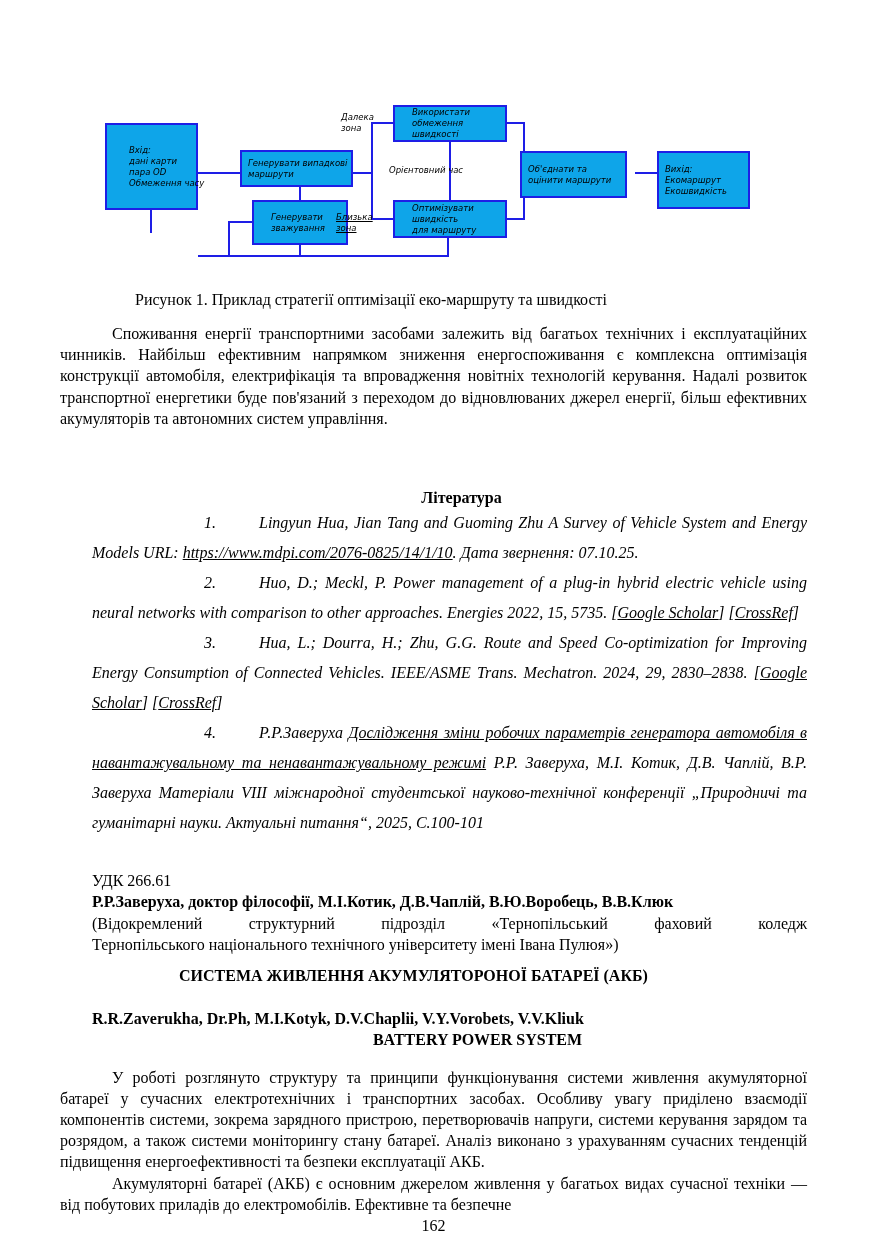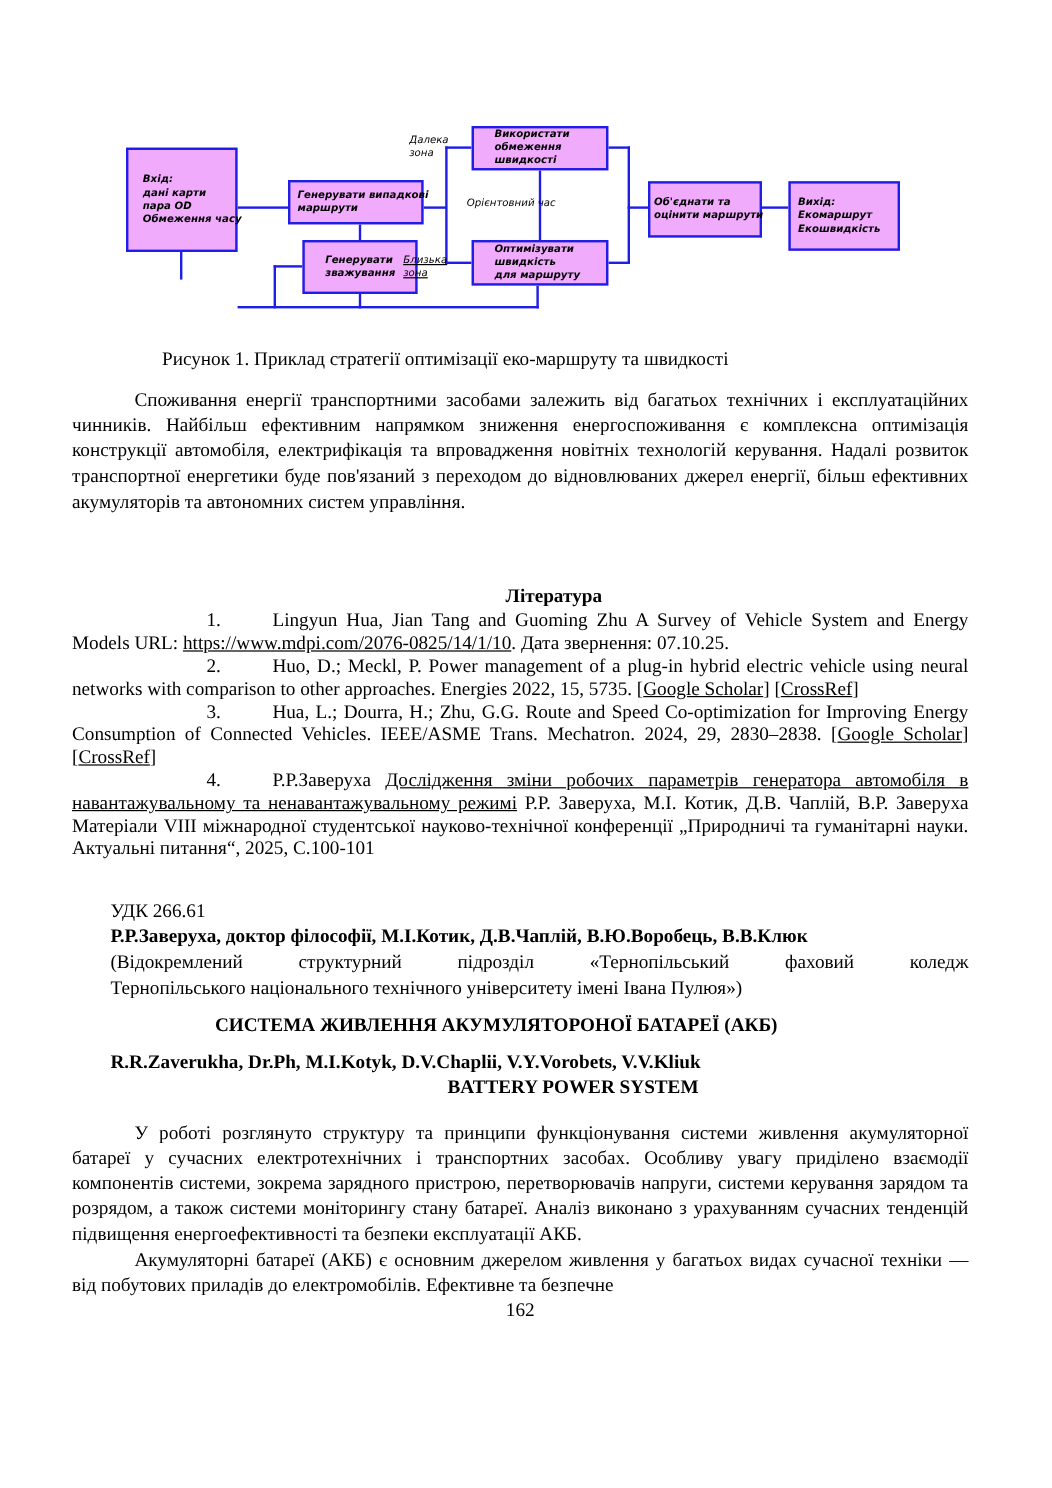--- a/index.html
+++ b/index.html
@@ -2,46 +2,46 @@
 <html style="--accent: #1e1ee6;"><head>
 <meta charset="utf-8">
 <style>
   html,body{margin:0;padding:0;background:#fff;}
   .page{position:relative;width:877px;height:1240px;background:#fff;overflow:hidden;
         font-family:"Liberation Serif",serif;font-size:16px;color:#000;}
   p{margin:0;}
 
   
   .figure{position:relative;height:185px;margin-top:100px;}
-  .fbox{position:absolute;border:2px solid var(--accent,#1e1ee6);background:#f0abfc;
-        display:flex;align-items:center;box-sizing:border-box;font-weight:bold;}
+  .fbox{position:absolute;border:2px solid var(--accent,#1e1ee6);background:#0ea5e9;
+        display:flex;align-items:center;box-sizing:border-box;}
   .fbox-text{width:100%;font-family:"DejaVu Sans",sans-serif;font-style:italic;
         font-size:8.5px;line-height:11px;color:#000;white-space:nowrap;}
-  .tpad{padding-left:12px;}
+  .tpad{padding-left:22px;}
   .tpad7{padding-left:6px;}
   .tpad18{padding-left:17px;}
   .flabel{position:absolute;font-family:"DejaVu Sans",sans-serif;font-style:italic;
         font-size:8.5px;line-height:10.5px;color:#000;white-space:nowrap;}
   .cl{position:absolute;height:2px;background:var(--accent,#1e1ee6);}
   .clv{position:absolute;width:2px;background:var(--accent,#1e1ee6);}
 
   
   .caption{margin:4px 0 0 135px;line-height:21px;}
   .text{margin-left:60px;margin-right:70px;line-height:21.2px;}
   .p1{margin-top:13px;text-align:justify;text-indent:52px;}
   .lit-head{margin-top:58px;text-align:center;font-weight:bold;padding-left:56px;}
-  .ref{margin-left:60px;margin-right:70px;line-height:19px;text-align:justify;text-indent:112px;}
+  .ref{margin-left:92px;margin-right:70px;line-height:30px;text-align:justify;text-indent:112px;font-style:italic;}
   .ref-num{display:inline-block;width:55px;text-indent:0;}
   .u{text-decoration:underline;}
   .udk-block{margin:32px 70px 0 92px;}
   .bold{font-weight:bold;}
   .affil{text-align:justify;}
   .jl{display:block;text-align:justify;text-align-last:justify;}
   .title-ua{margin-top:10px;text-align:center;font-weight:bold;padding-right:40px;}
-  .authors-en{margin-left:92px;margin-right:70px;font-weight:bold;margin-top:10px;}
+  .authors-en{margin-left:92px;margin-right:70px;font-weight:bold;margin-top:22px;}
   .title-en{text-align:center;font-weight:bold;padding-left:88px;}
   .abstract{margin-top:16px;text-align:justify;text-indent:52px;}
   .p2{text-align:justify;text-indent:52px;}
   .pagenum{text-align:center;}
 </style>
 </head>
 <body>
 
 <div class="page">
 
@@ -76,21 +76,21 @@
     </div>
     <div class="fbox" style="left:252px;top:100px;width:96px;height:45px;">
       <div class="fbox-text tpad18">Генерувати<br>зважування</div>
     </div>
     <div class="fbox" style="left:393px;top:5px;width:114px;height:37px;">
       <div class="fbox-text tpad18">Використати<br>обмеження<br>швидкості</div>
     </div>
     <div class="fbox" style="left:393px;top:100px;width:114px;height:38px;">
       <div class="fbox-text tpad18">Оптимізувати<br>швидкість<br>для маршруту</div>
     </div>
-    <div class="fbox" style="left:540px;top:51px;width:95px;height:47px;justify-content:center;">
+    <div class="fbox" style="left:520px;top:51px;width:107px;height:47px;justify-content:center;">
       <div class="fbox-text tpad7">Об'єднати та<br>оцінити маршрути</div>
     </div>
     <div class="fbox" style="left:657px;top:51px;width:93px;height:58px;">
       <div class="fbox-text tpad7">Вихід:<br>Екомаршрут<br>Екошвидкість</div>
     </div>
 
     <div class="flabel" style="left:341px;top:12px;">Далека<br>зона</div>
     <div class="flabel" style="left:336px;top:112px;text-decoration:underline;">Близька<br>зона</div>
   </div>
 

